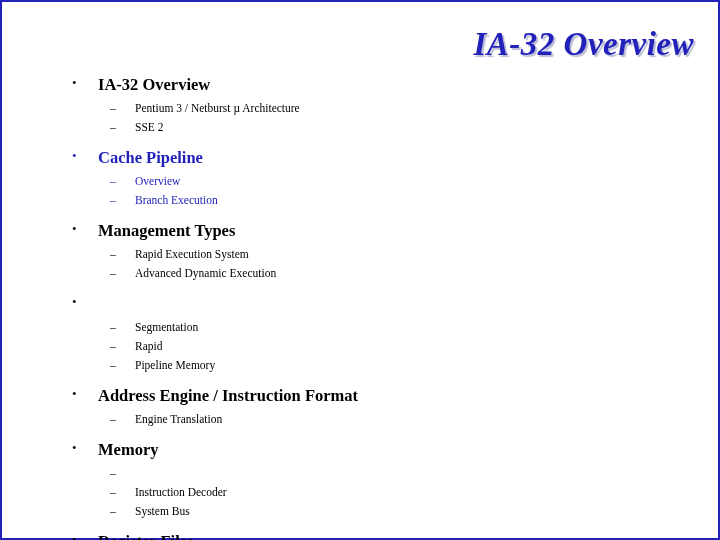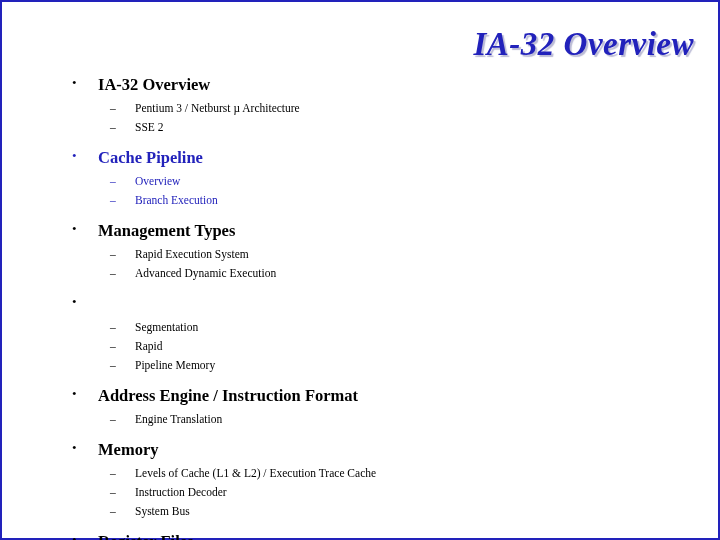--- a/index.html
+++ b/index.html
@@ -108,19 +108,19 @@
       <div class="l2"><span class="dash">–</span><span>Segmentation</span></div>
       <div class="l2"><span class="dash">–</span><span>Rapid</span></div>
       <div class="l2"><span class="dash">–</span><span>Pipeline Memory</span></div>
       <div class="gap-m"></div>
       <div class="l1"><span class="bullet">•</span><span>Address Engine / Instruction Format</span></div>
       <div class="gap-xs"></div>
       <div class="l2"><span class="dash">–</span><span>Engine Translation</span></div>
       <div class="gap-m"></div>
       <div class="l1"><span class="bullet">•</span><span>Memory</span></div>
       <div class="gap-xs"></div>
-      <div class="l2"><span class="dash">–</span><span>Levels of Cache (L1 &amp; L2) / Execution Trace Cache</span></div>
+      <div class="l2"><span class="dash">–</span></div>
       <div class="l2"><span class="dash">–</span><span>Instruction Decoder</span></div>
       <div class="l2"><span class="dash">–</span><span>System Bus</span></div>
       <div class="gap-m"></div>
       <div class="l1"><span class="bullet">•</span><span>Register Files</span></div>
     </div>
 </div>
 
 </body></html>

